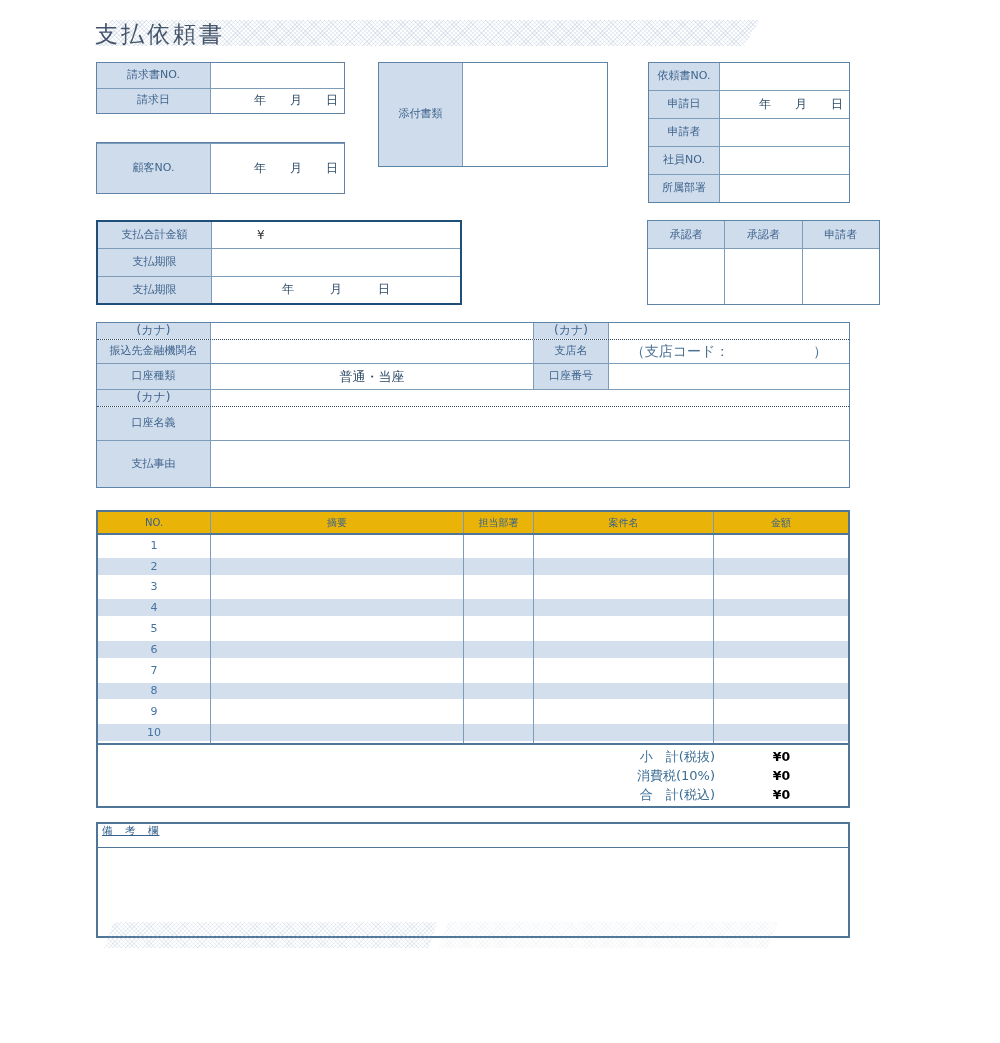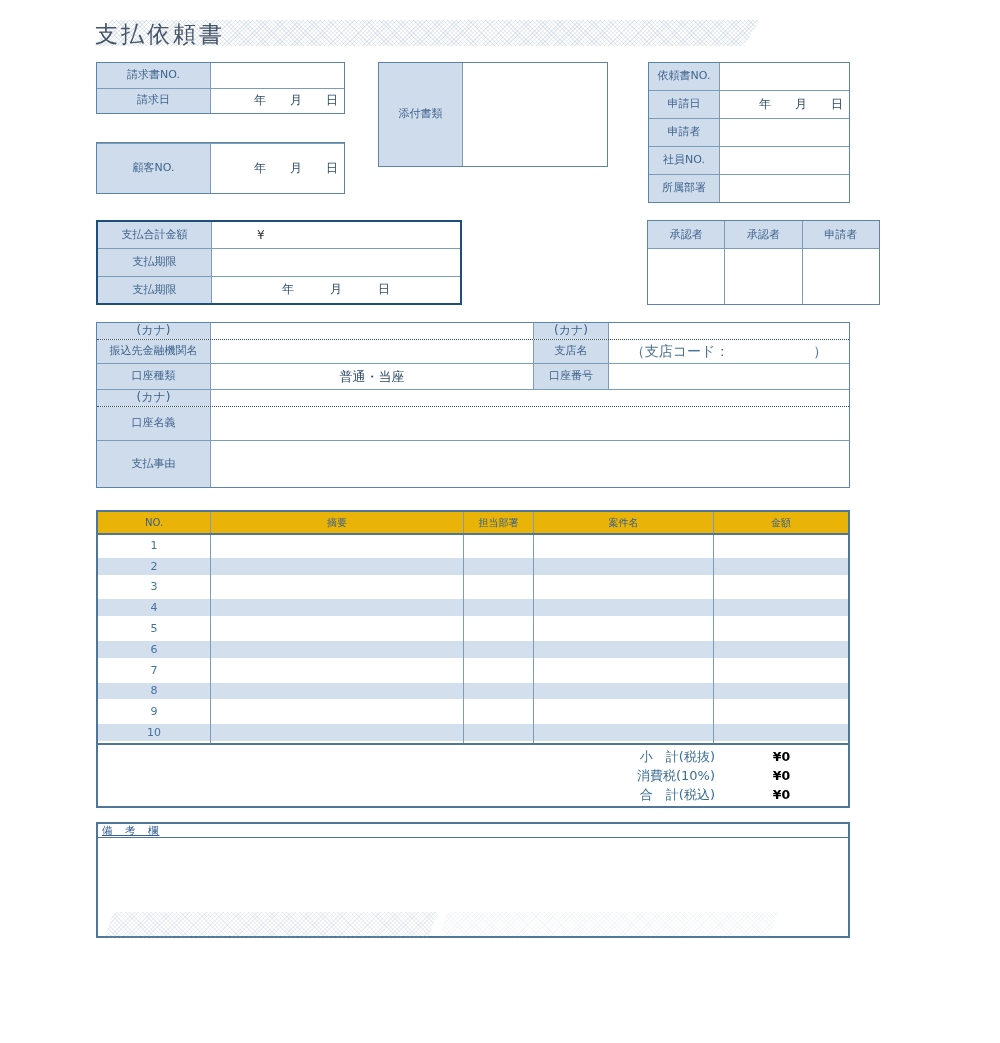--- a/index.html
+++ b/index.html
@@ -64,21 +64,21 @@
   .tbl-r.stripe{background:linear-gradient(to bottom,#fff 0 2px,var(--rowfill) 2px calc(100% - 2px),#fff calc(100% - 2px) 100%)}
   .c-no{flex:none;width:112px}.c-desc{flex:none;width:253px}.c-dept{flex:none;width:70px}
   .c-case{flex:none;width:180px}.c-amt{flex:1}
   
   .totals{border:2px solid var(--line-dark);border-top:none;display:flex;flex-direction:column;justify-content:space-evenly;padding:2px 0}
   .tot-line{display:flex;align-items:center;height:20px}
   .tot-lbl{width:617px;text-align:right;font-size:13px;color:#3b6d94}
   .tot-val{flex:1;text-align:center;font-size:12.5px;font-weight:bold;color:#000}
   
   .remarks{border:2px solid var(--line-dark);display:flex;flex-direction:column}
-  .rem-h{height:14px;border-bottom:1px solid var(--line-dark);display:flex;align-items:center;flex:none}
+  .rem-h{height:24px;border-bottom:1px solid var(--line-dark);display:flex;align-items:flex-start;flex:none}
   .rem-lbl{font-size:10.5px;color:#35618c;text-decoration:underline;margin-left:4px;letter-spacing:1px}
   .rem-body{flex:1;position:relative}
   .hatch{
     position:absolute;
     background-image:
       repeating-linear-gradient(45deg, rgba(150,170,195,.16) 0 1px, transparent 1px 3px),
       repeating-linear-gradient(135deg, rgba(150,170,195,.16) 0 1px, transparent 1px 3px);
     clip-path:polygon(10px 0,100% 0,calc(100% - 10px) 100%,0 100%);
   }
 </style>

